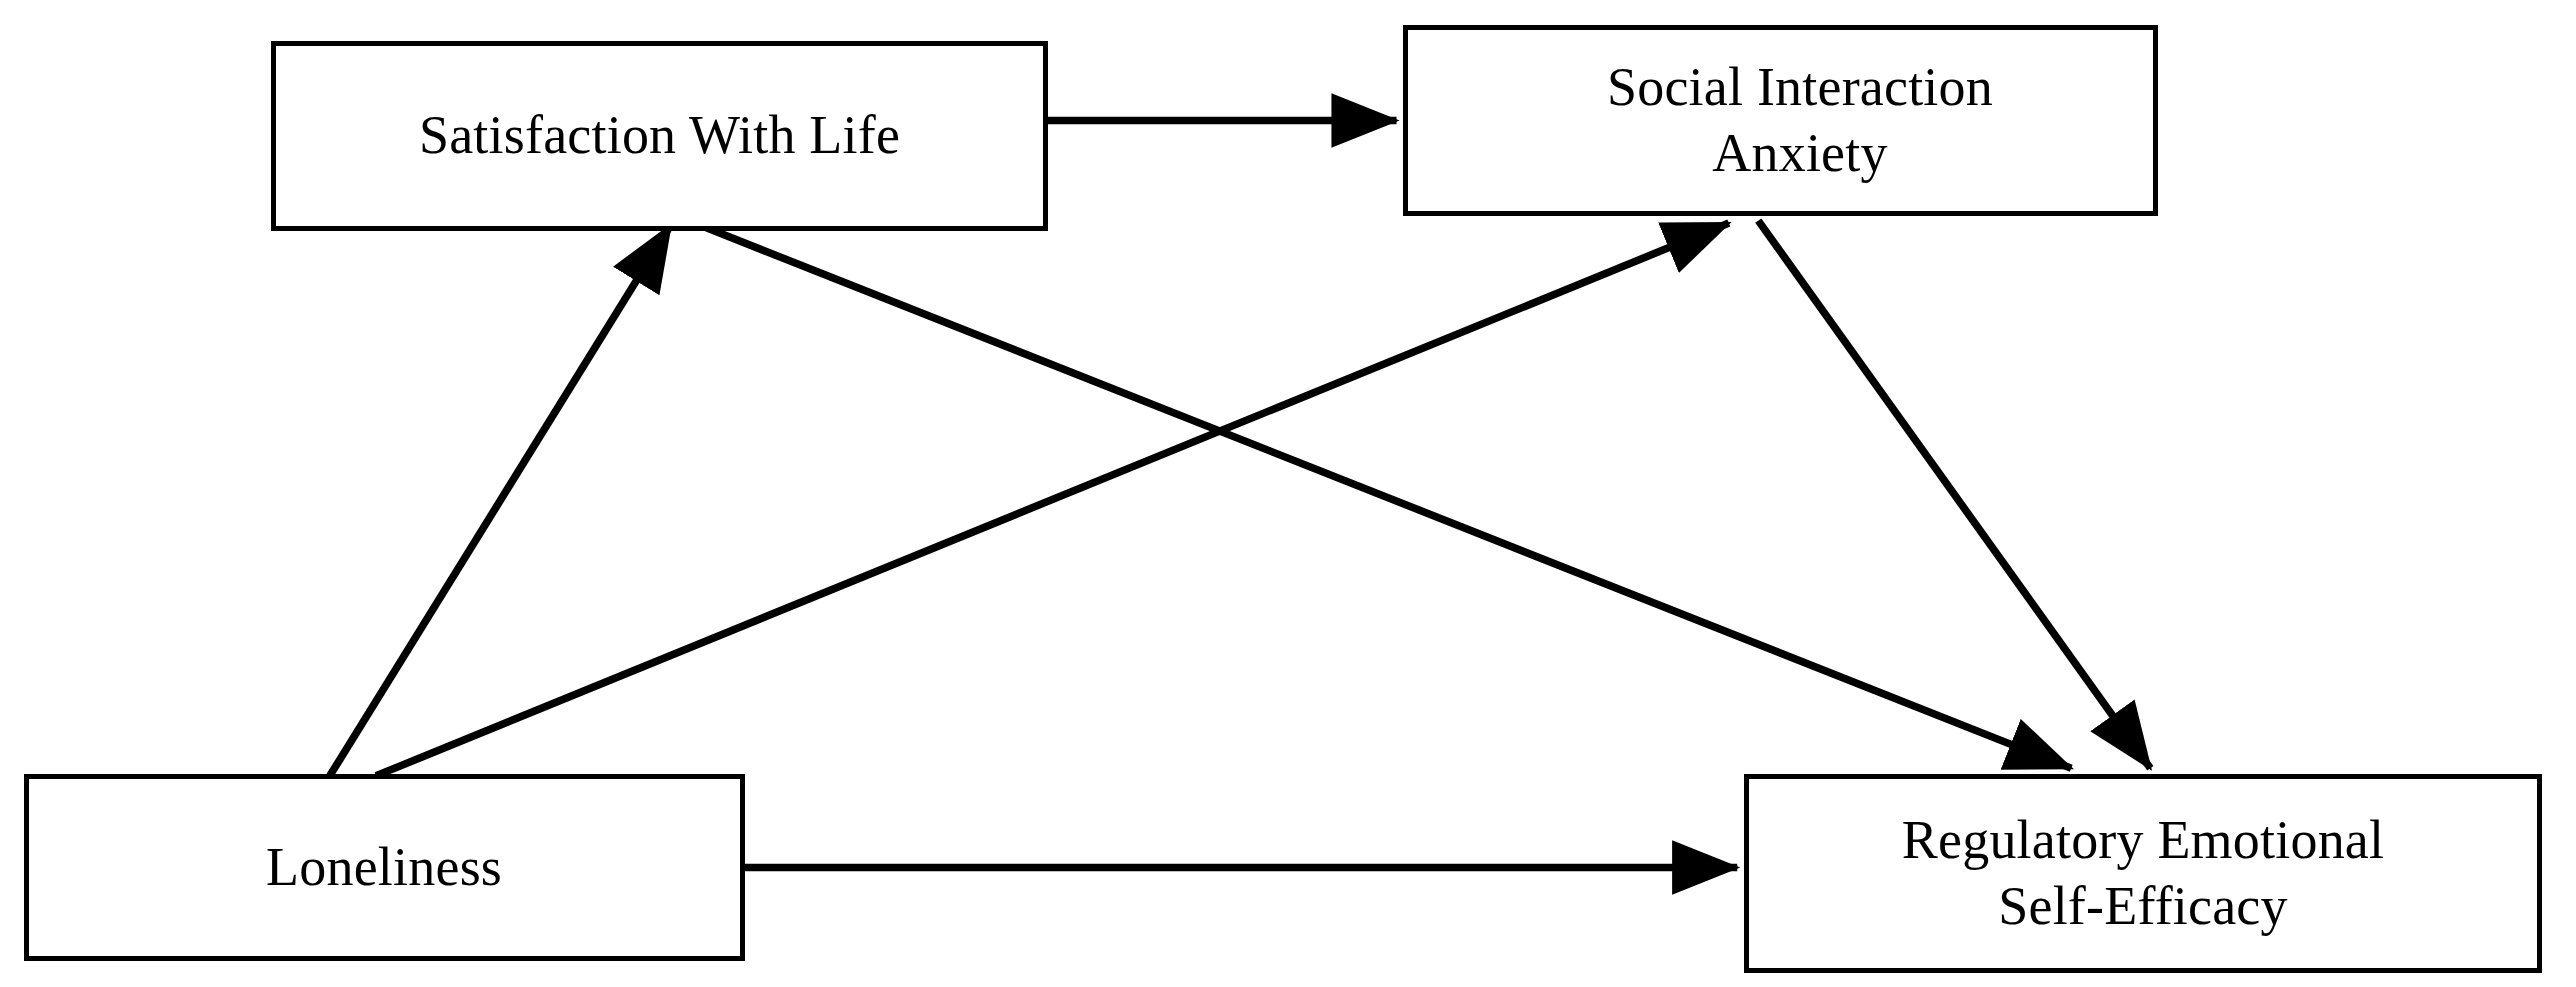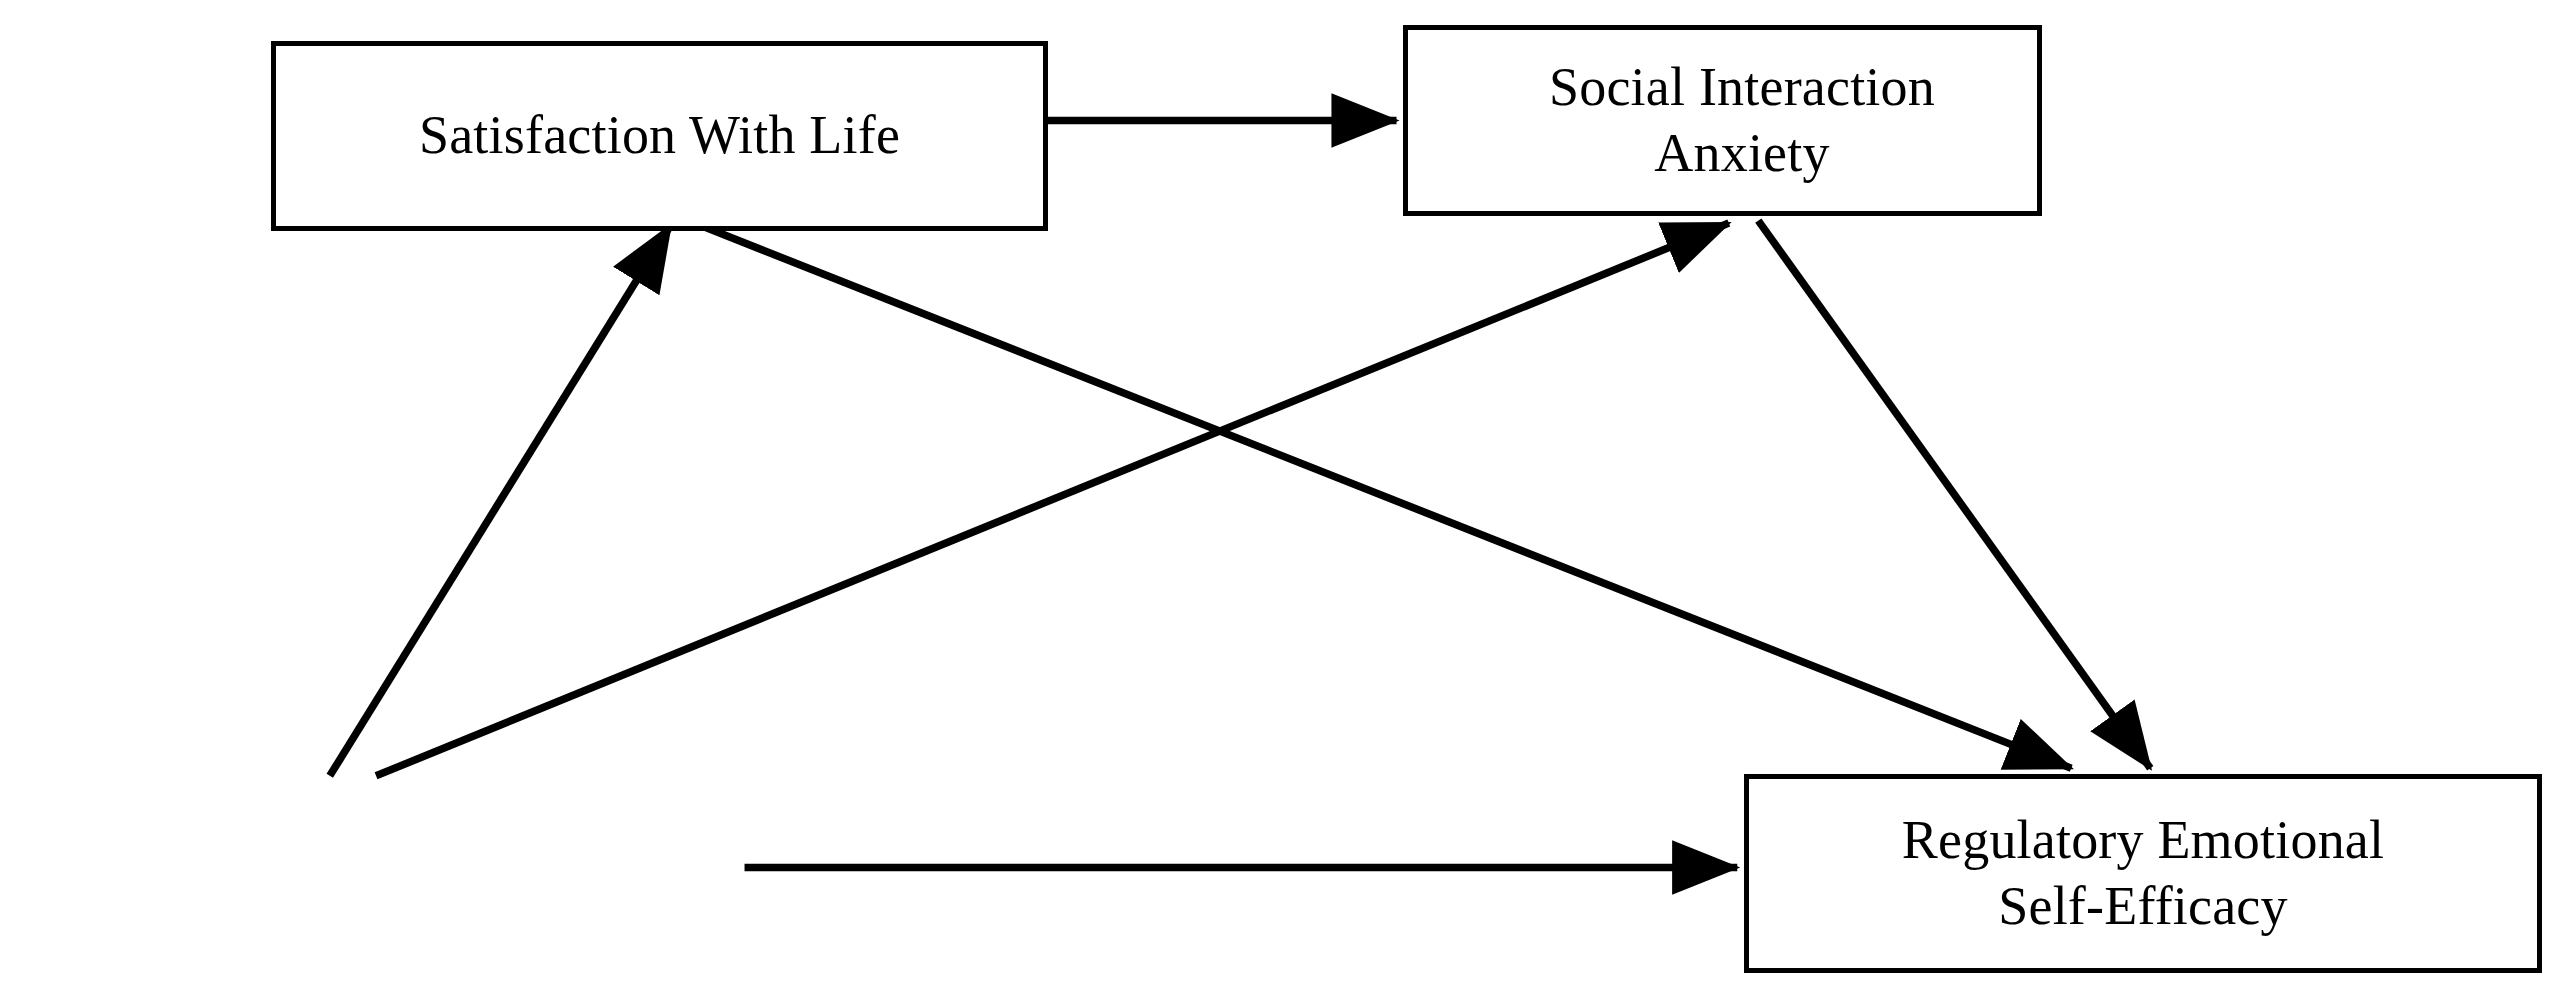--- a/index.html
+++ b/index.html
@@ -38,21 +38,21 @@
   .node-label {
     display: block;
     color: #000000;
     font-size: 54px;
     line-height: 1.22;
     letter-spacing: 0.2px;
     white-space: pre-line;
     padding: 0 11.8px;
   }
   #node-satisfaction { left: 271px;  top: 41px;  width: 777px;  height: 190px; }
-  #node-anxiety      { left: 1403px; top: 25px;  width: 639px;  height: 191px; padding-left: 39px; }
+  #node-anxiety      { left: 1403px; top: 25px;  width: 755px;  height: 191px; padding-left: 39px; }
   #node-loneliness   { left: 23.6px;   top: 774px; width: 721px;  height: 187px; }
   #node-efficacy     { left: 1744px; top: 774px; width: 798px;  height: 199px; }
 </style>
 </head>
 <body>
 
 <div id="canvas">
 
   <svg id="edge-layer" viewBox="0 0 3062 1174" width="2576" height="988" xmlns="http://www.w3.org/2000/svg">
     <defs>
@@ -76,20 +76,23 @@
 
   <div class="node" id="node-satisfaction">
     <span class="node-label">Satisfaction With Life</span>
   </div>
 
   <div class="node" id="node-anxiety">
     <span class="node-label">Social Interaction
 Anxiety</span>
   </div>
 
+  <div class="node" id="node-loneliness">
+    <span class="node-label">Loneliness</span>
+  </div>
 
   <div class="node" id="node-efficacy">
     <span class="node-label">Regulatory Emotional
 Self-Efficacy</span>
   </div>
 
 </div>
 
 
 </body></html>

